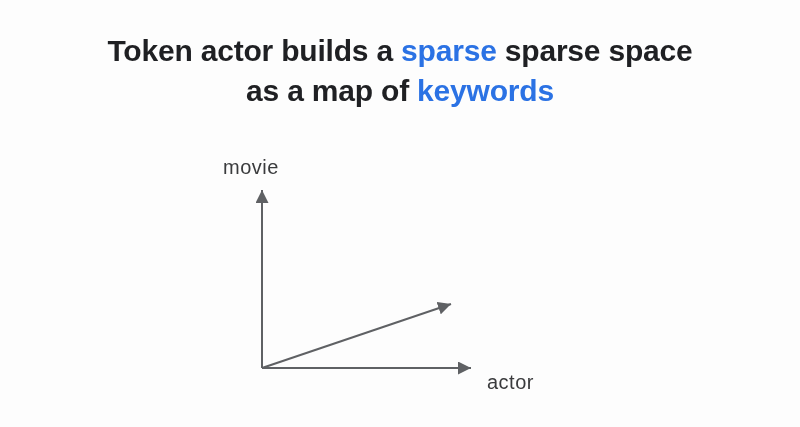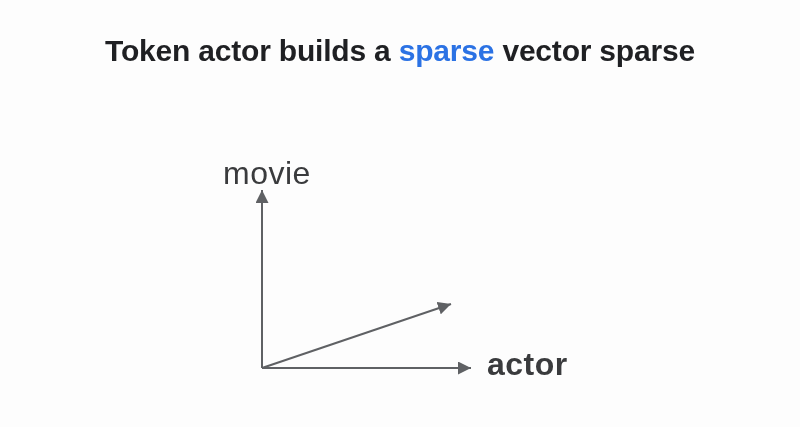--- a/index.html
+++ b/index.html
@@ -47,40 +47,42 @@
   .arrow {
     stroke: var(--arrow-gray);
     stroke-width: 2;
     fill: none;
   }
   .arrowhead-path {
     fill: var(--arrow-gray);
   }
   .axis-label {
     position: absolute;
-    font-size: 32px;
+    font-size: 20px;
     font-weight: 400;
     line-height: 1;
     letter-spacing: 0.5px;
     color: var(--axis-label-text);
     white-space: nowrap;
   }
   .label-movie { left: 223px; top: 157px; }
   .label-music { left: 466px; top: 286px; }
-  .label-actor { left: 487px; top: 348px; font-weight: bold; }
+  .label-actor { left: 487px; top: 372px; }
 </style>
 </head>
 <body>
 
 <div class="screen">
 
   <div class="title">
     <div><span>Token actor builds a</span>
       <span class="em">sparse</span>
-      <span>vector sparse</span></div>
+      <span>sparse space</span></div>
+    <div><span>as a map of</span>
+      <span class="em">keywords</span></div>
   </div>
 
   <svg class="diagram-svg" viewBox="0 0 800 427" xmlns="http://www.w3.org/2000/svg">
     <defs>
       <marker id="arrowhead" viewBox="0 0 10 10" refX="10" refY="5" markerWidth="6.5" markerHeight="6.5" orient="auto">
         <path class="arrowhead-path" d="M 0 0 L 10 5 L 0 10 z"></path>
       </marker>
     </defs>
     <line class="arrow" x1="262" y1="368" x2="262" y2="190" marker-end="url(#arrowhead)"></line>
     <line class="arrow" x1="262" y1="368" x2="471" y2="368" marker-end="url(#arrowhead)"></line>

